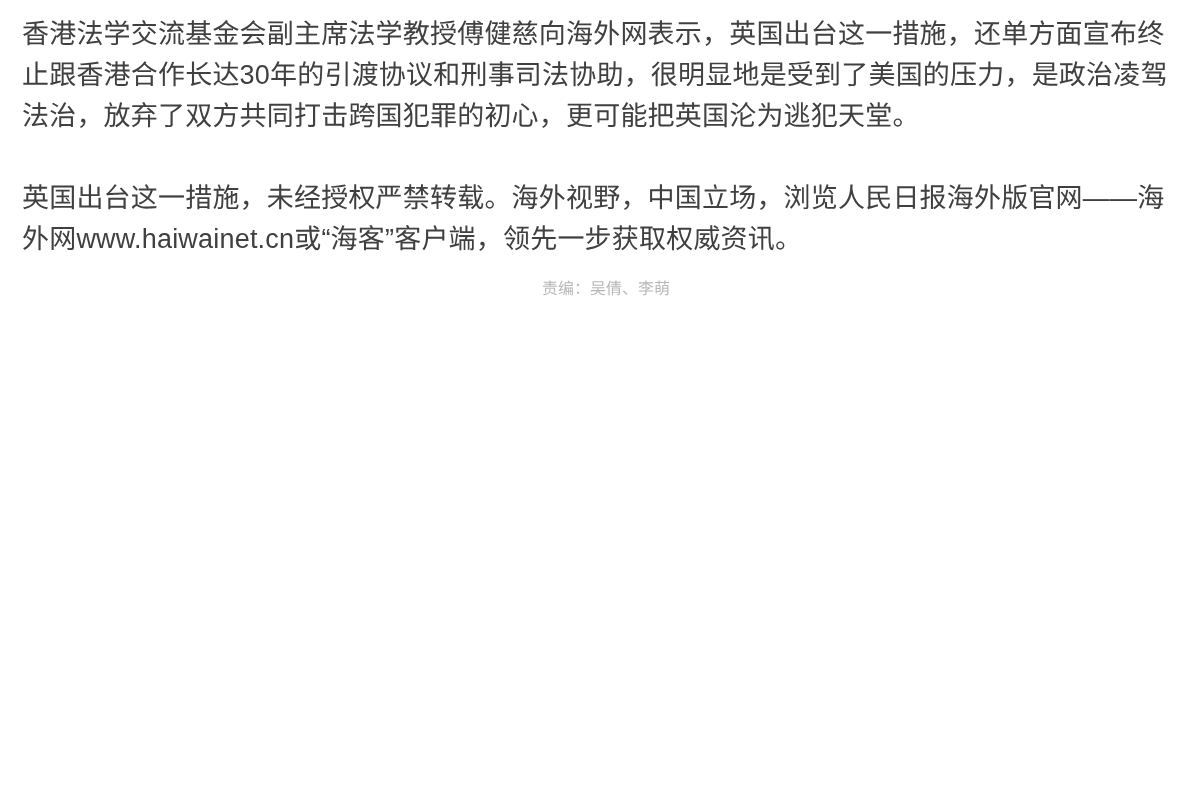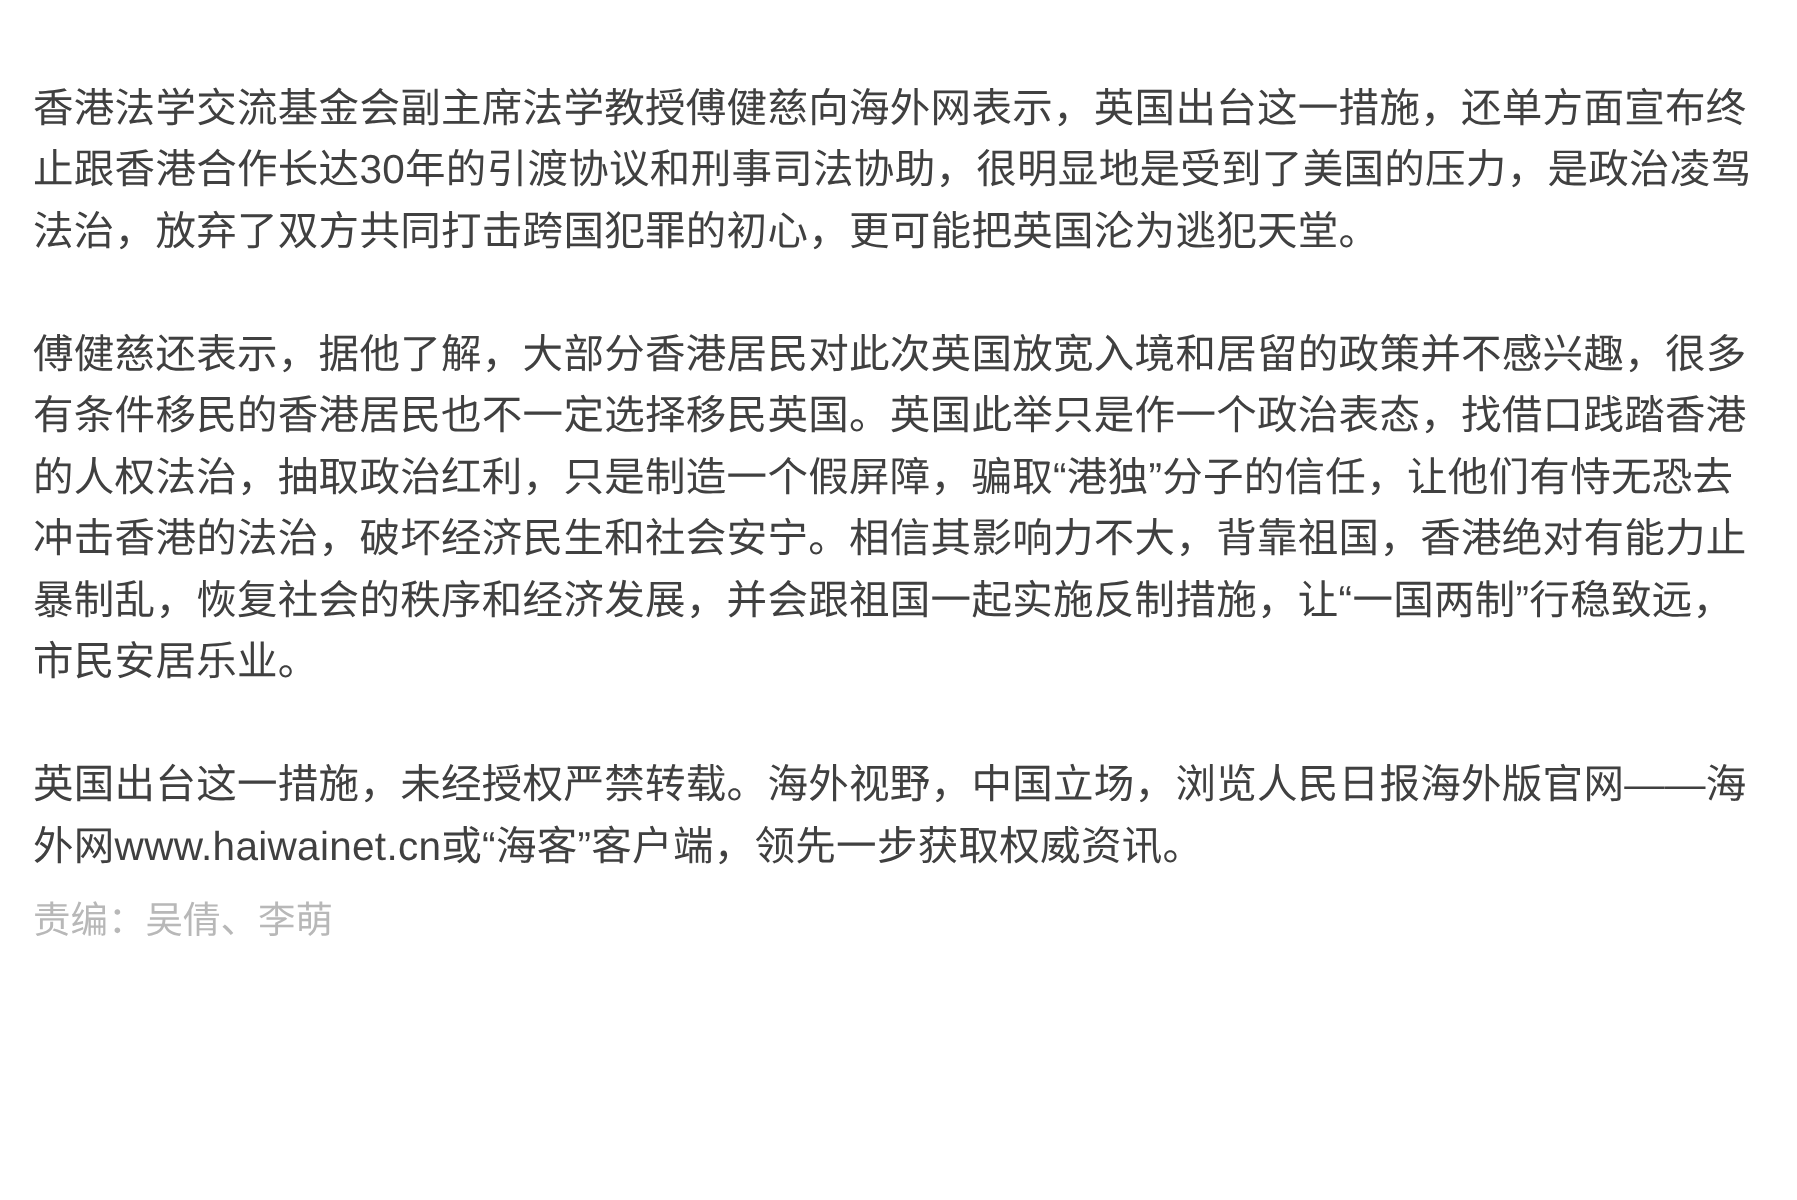--- a/index.html
+++ b/index.html
@@ -9,41 +9,39 @@
   }
   body {
     width: 1198px;
     height: 800px;
     overflow: hidden;
     font-family: "Liberation Sans", "DejaVu Sans", sans-serif;
   }
   .article-body {
     box-sizing: border-box;
     width: 1198px;
-    padding: 28px 24px 0 22px;
-    margin-top: 24px;
+    padding: 14px 24px 0 22px;
   }
   .article-body p {
     margin: 0 0 41px 0;
     font-size: 27px;
     line-height: 41px;
     color: #404040;
     letter-spacing: 0.2px;
     text-align: left;
     word-break: break-all;
   }
   .editor-credit {
     margin: -26px -16px 0 0;
-    font-size: 25px;
+    font-size: 16px;
     line-height: 28px;
     color: #b8b8b8;
-    text-align: left;
+    text-align: center;
   }
 </style>
 </head>
 <body>
 
 <main class="article-body">
   <p>香港法学交流基金会副主席法学教授傅健慈向海外网表示，英国出台这一措施，还单方面宣布终止跟香港合作长达30年的引渡协议和刑事司法协助，很明显地是受到了美国的压力，是政治凌驾法治，放弃了双方共同打击跨国犯罪的初心，更可能把英国沦为逃犯天堂。</p>
-  <p>傅健慈还表示，据他了解，大部分香港居民对此次英国放宽入境和居留的政策并不感兴趣，很多有条件移民的香港居民也不一定选择移民英国。英国此举只是作一个政治表态，找借口践踏香港的人权法治，抽取政治红利，只是制造一个假屏障，骗取“港独”分子的信任，让他们有恃无恐去冲击香港的法治，破坏经济民生和社会安宁。相信其影响力不大，背靠祖国，香港绝对有能力止暴制乱，恢复社会的秩序和经济发展，并会跟祖国一起实施反制措施，让“一国两制”行稳致远，市民安居乐业。</p>
   <p>英国出台这一措施，未经授权严禁转载。海外视野，中国立场，浏览人民日报海外版官网——海外网www.haiwainet.cn或“海客”客户端，领先一步获取权威资讯。</p>
   <div class="editor-credit">责编：吴倩、李萌</div>
 </main>
 
 </body></html>

